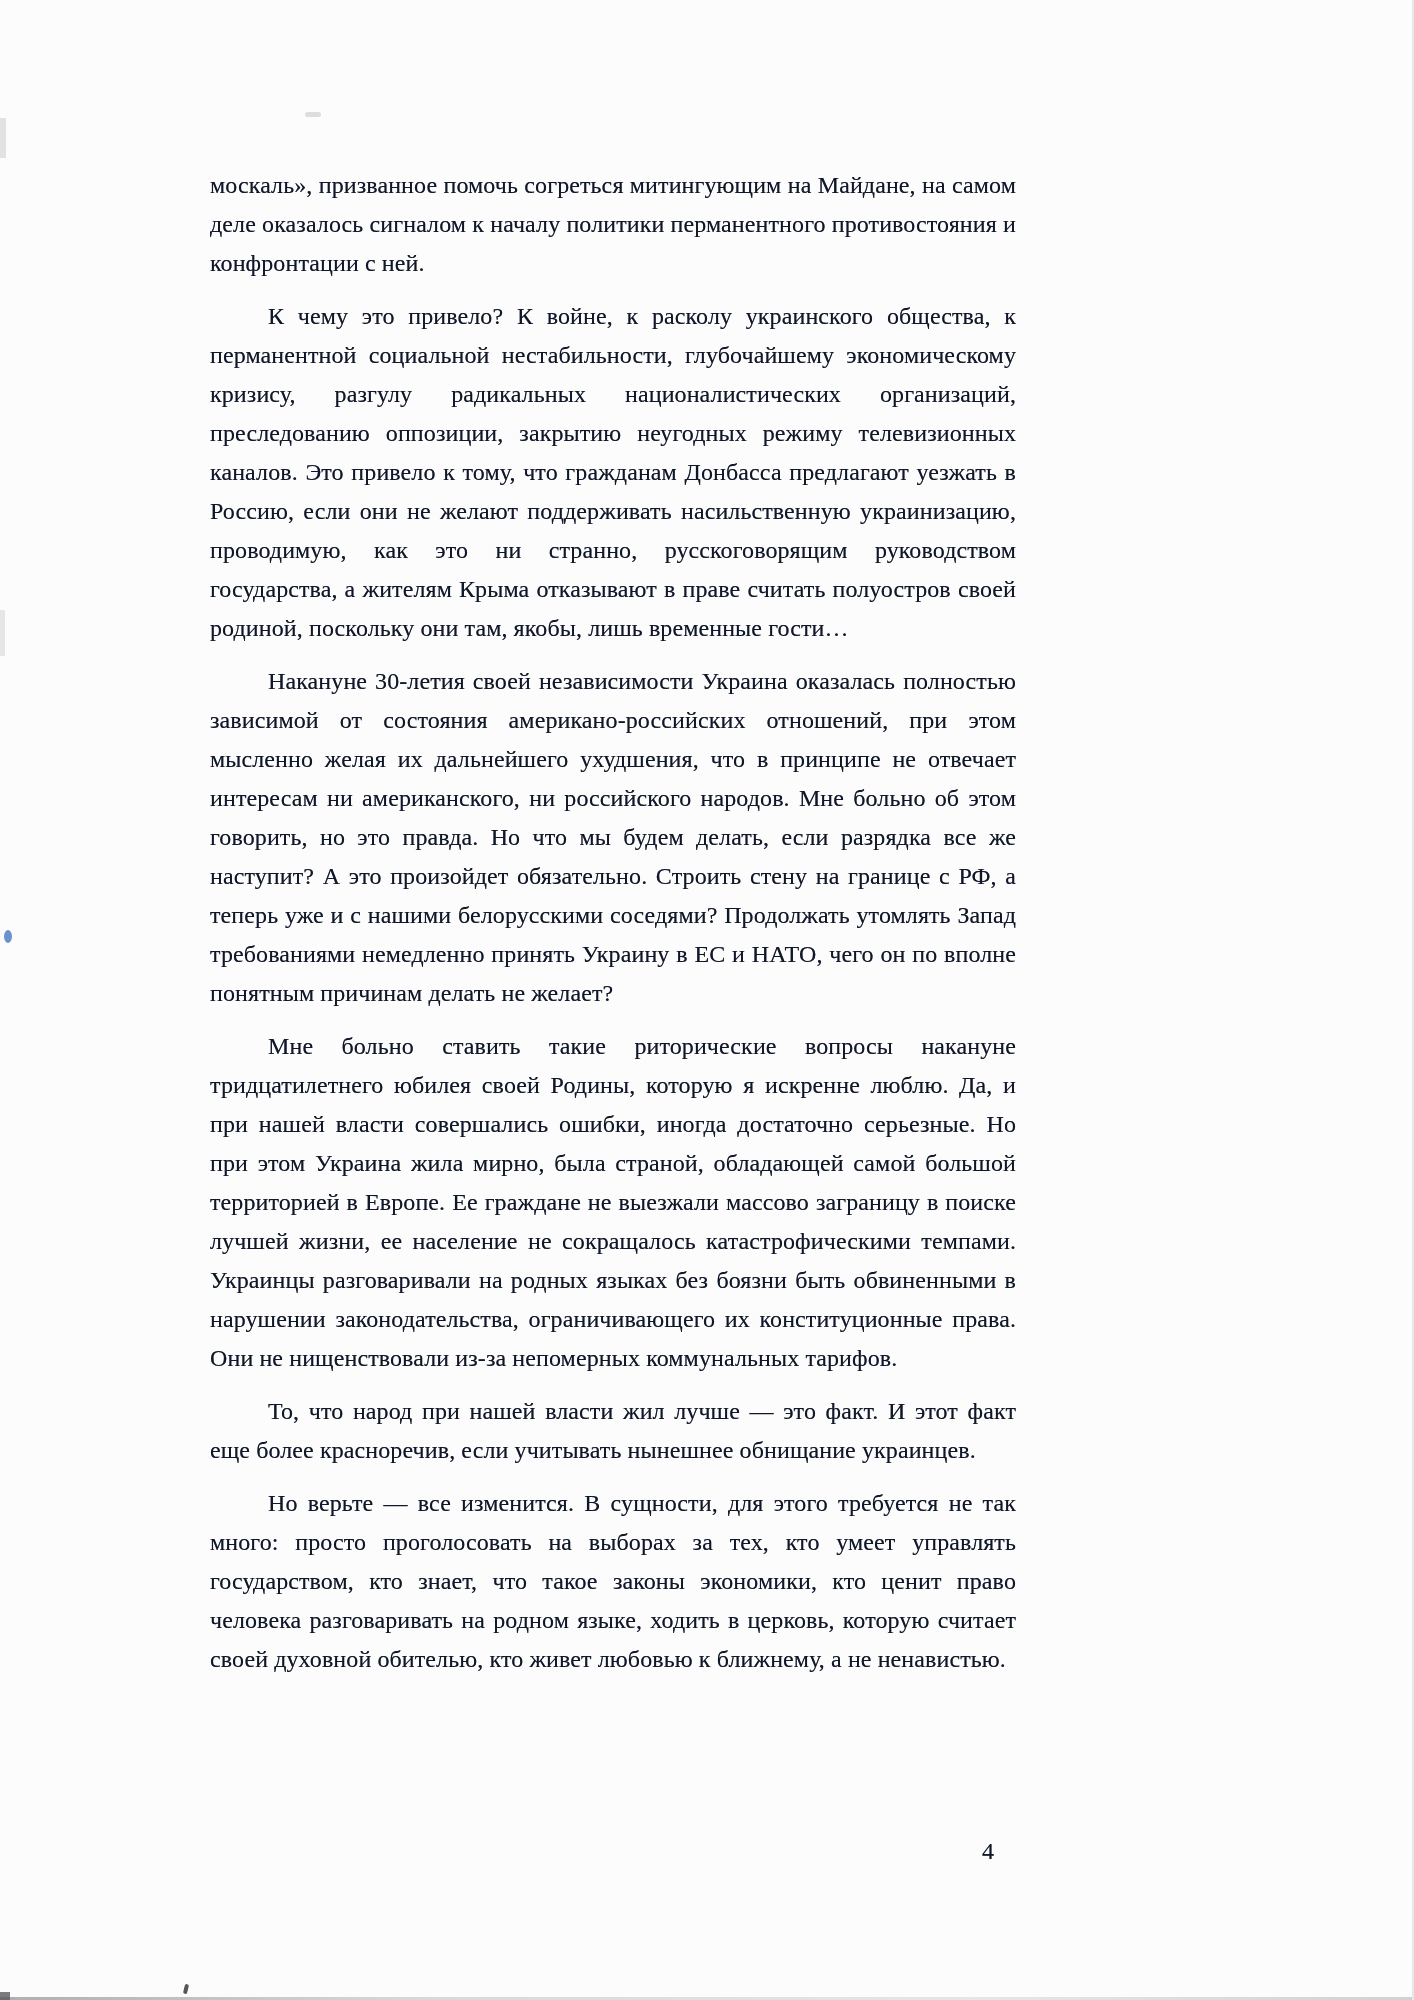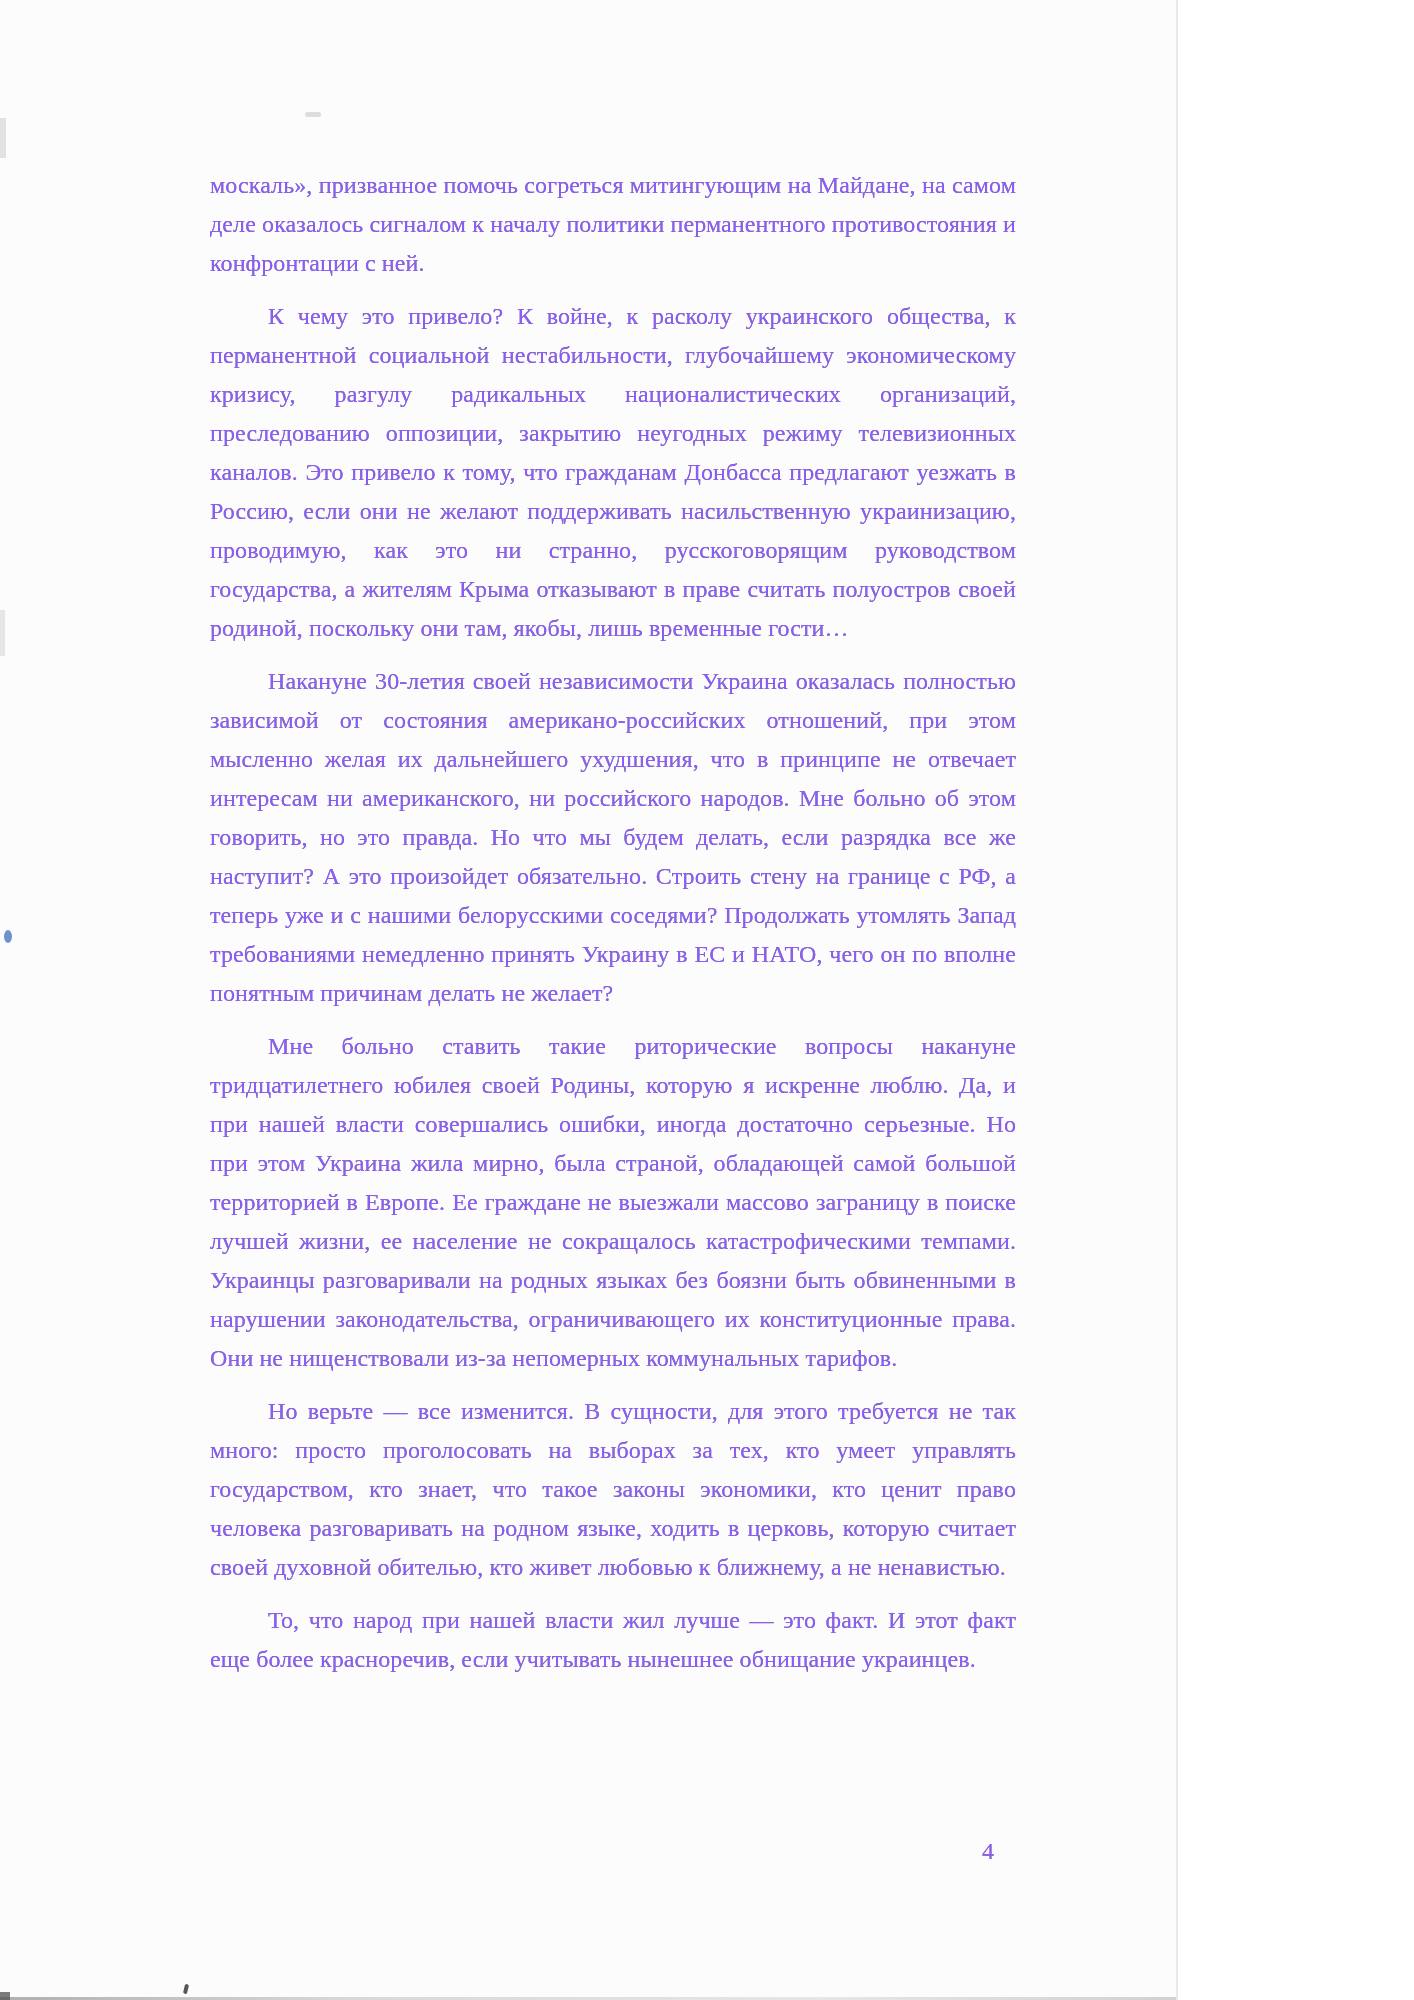--- a/index.html
+++ b/index.html
@@ -3,26 +3,26 @@
 <meta charset="utf-8">
 <title>Scanned document page</title>
 <style>
   html, body {
     margin: 0;
     padding: 0;
     background: #ffffff;
   }
   .page {
     position: relative;
-    width: 1178px;
+    width: 1414px;
     height: 2000px;
     background: #fcfcfc;
     overflow: hidden;
     font-family: "Liberation Serif", "DejaVu Serif", serif;
-    color: #8b5cf6;
+    color: #0f172a;
   }
   .text-column {
     position: absolute;
     left: 210px;
     top: 166px;
     width: 806px;
     font-size: 24px;
     line-height: 39px;
     text-align: justify;
     text-shadow: 0 0 0.5px rgba(20,20,25,0.55);
@@ -97,22 +97,22 @@
 </head>
 <body>
 
 <div class="page">
 
   <div class="text-column">
     <p class="para">москаль», призванное помочь согреться митингующим на Майдане, на самом деле оказалось сигналом к началу политики перманентного противостояния и конфронтации с ней.</p>
     <p class="para indent">К чему это привело? К войне, к расколу украинского общества, к перманентной социальной нестабильности, глубочайшему экономическому кризису, разгулу радикальных националистических организаций, преследованию оппозиции, закрытию неугодных режиму телевизионных каналов. Это привело к тому, что гражданам Донбасса предлагают уезжать в Россию, если они не желают поддерживать насильственную украинизацию, проводимую, как это ни странно, русскоговорящим руководством государства, а жителям Крыма отказывают в праве считать полуостров своей родиной, поскольку они там, якобы, лишь временные гости…</p>
     <p class="para indent">Накануне 30-летия своей независимости Украина оказалась полностью зависимой от состояния американо-российских отношений, при этом мысленно желая их дальнейшего ухудшения, что в принципе не отвечает интересам ни американского, ни российского народов. Мне больно об этом говорить, но это правда. Но что мы будем делать, если разрядка все же наступит? А это произойдет обязательно. Строить стену на границе с РФ, а теперь уже и с нашими белорусскими соседями? Продолжать утомлять Запад требованиями немедленно принять Украину в ЕС и НАТО, чего он по вполне понятным причинам делать не желает?</p>
     <p class="para indent">Мне больно ставить такие риторические вопросы накануне тридцатилетнего юбилея своей Родины, которую я искренне люблю. Да, и при нашей власти совершались ошибки, иногда достаточно серьезные. Но при этом Украина жила мирно, была страной, обладающей самой большой территорией в Европе. Ее граждане не выезжали массово заграницу в поиске лучшей жизни, ее население не сокращалось катастрофическими темпами. Украинцы разговаривали на родных языках без боязни быть обвиненными в нарушении законодательства, ограничивающего их конституционные права. Они не нищенствовали из-за непомерных коммунальных тарифов.</p>
+    <p class="para indent">То, что народ при нашей власти жил лучше — это факт. И этот факт еще более красноречив, если учитывать нынешнее обнищание украинцев.</p>
     <p class="para indent">Но верьте — все изменится. В сущности, для этого требуется не так много: просто проголосовать на выборах за тех, кто умеет управлять государством, кто знает, что такое законы экономики, кто ценит право человека разговаривать на родном языке, ходить в церковь, которую считает своей духовной обителью, кто живет любовью к ближнему, а не ненавистью.</p>
-    <p class="para indent">То, что народ при нашей власти жил лучше — это факт. И этот факт еще более красноречив, если учитывать нынешнее обнищание украинцев.</p>
   </div>
 
   <div class="page-number">4</div>
 
   <div class="artifact smudge-top"></div>
   <div class="artifact edge-smudge-1"></div>
   <div class="artifact edge-smudge-2"></div>
   <div class="artifact blue-dot"></div>
   <div class="artifact bottom-mark"></div>
   <div class="artifact bottom-edge"></div>

